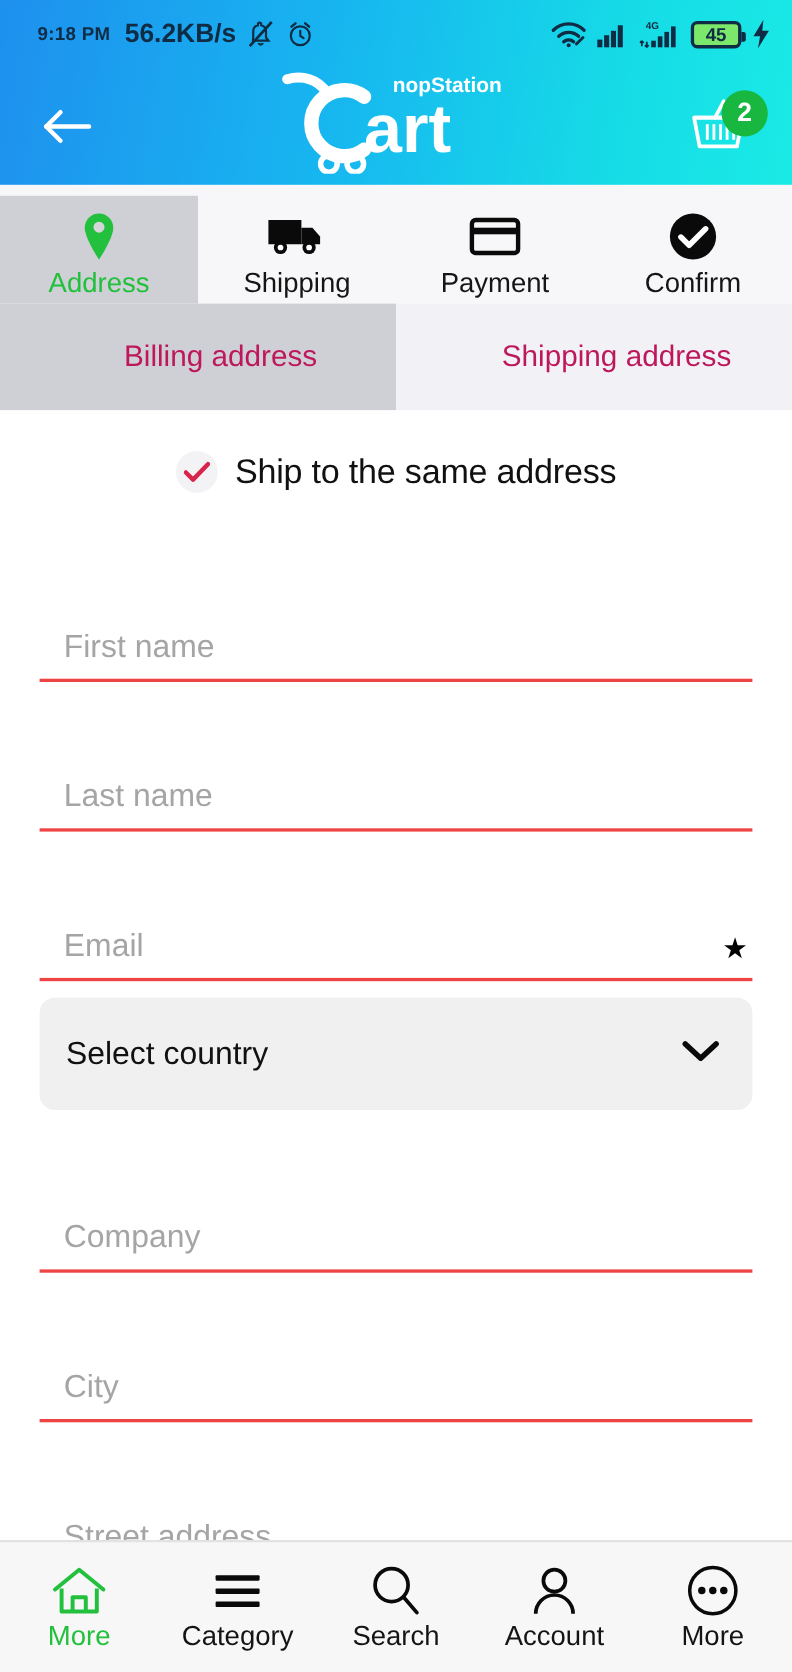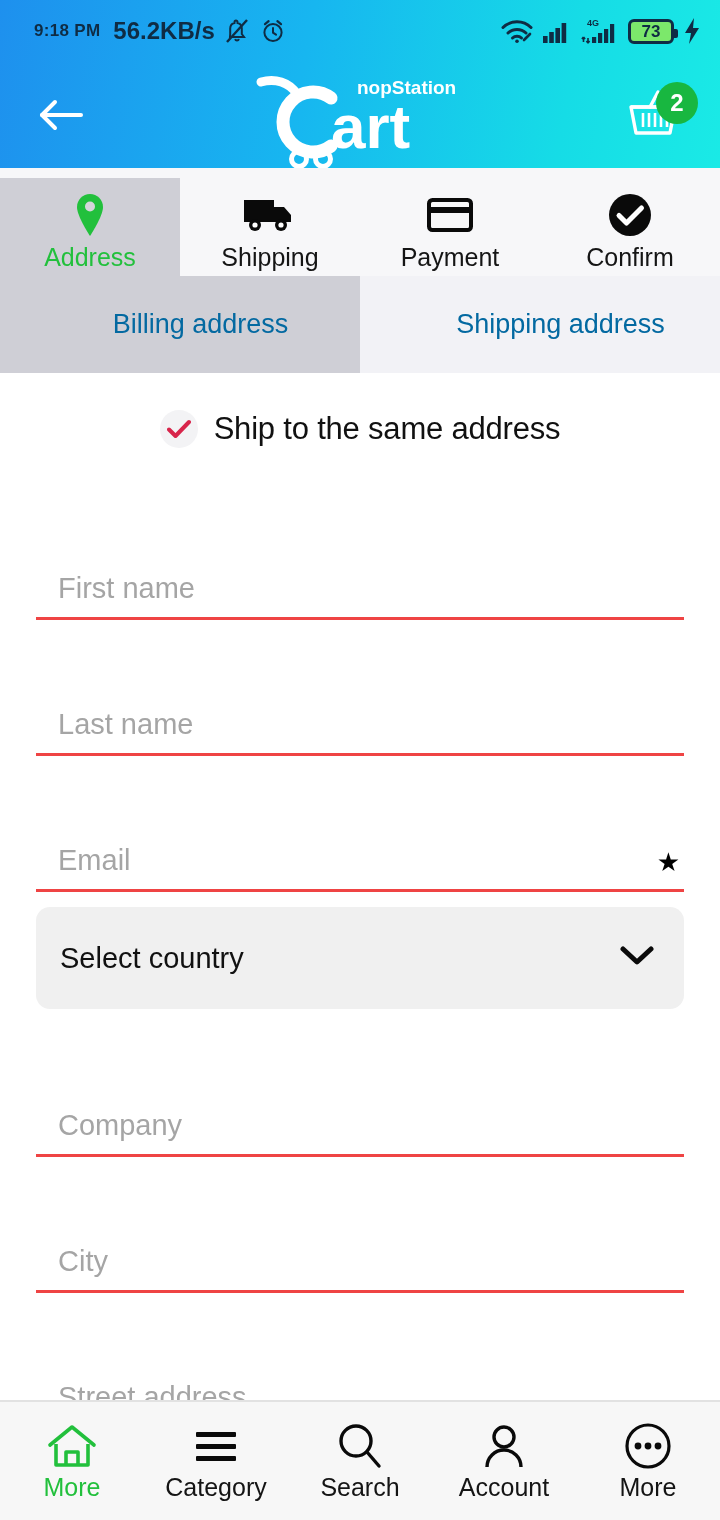--- a/index.html
+++ b/index.html
@@ -103,21 +103,21 @@
     display: flex;
     align-items: center;
     justify-content: center;
     cursor: pointer;
   }
   .logo-wrap {
     position: absolute;
     left: 0; right: 0;
     top: 0; bottom: 0;
     display: flex;
-    align-items: flex-end;
+    align-items: flex-start;
     justify-content: center;
     pointer-events: none;
   }
   .logo {
     position: relative;
     width: 210px;
     height: 96px;
   }
   .cart-badge-wrap {
     margin-left: auto;
@@ -180,21 +180,21 @@
   .addr-tabs {
     flex: 0 0 97px;
     display: flex;
   }
   .addr-tab {
     flex: 1;
     display: flex;
     align-items: center;
     justify-content: center;
     font-size: 27px;
-    color: #0369a1;
+    color: #be185d;
     background: #F2F2F6;
     cursor: pointer;
     padding-left: 41px;
   }
   .addr-tab.active { background: #CFCFD6; }
 
   
   .body {
     flex: 1 1 auto;
     background: #ffffff;
@@ -358,21 +358,21 @@
             <text x="7" y="9" font-family="Liberation Sans, sans-serif" font-size="9" font-weight="bold" fill="#0f2c44">4G</text>
             <path d="M3.5 20v5M3.5 20l-1.6 2M3.5 20l1.6 2" stroke="#0f2c44" stroke-width="1.6" fill="none"></path>
             <path d="M8 26v-5M8 26l-1.6-2M8 26l1.6-2" stroke="#0f2c44" stroke-width="1.6" fill="none"></path>
             <rect x="12" y="20" width="4.2" height="6" fill="#0f2c44"></rect>
             <rect x="18" y="16" width="4.2" height="10" fill="#0f2c44"></rect>
             <rect x="24" y="12" width="4.2" height="14" fill="#0f2c44"></rect>
             <rect x="30" y="7" width="4.2" height="19" fill="#0f2c44"></rect>
           </svg>
         </span>
         <span class="battery">
-          <span class="battery-text">73</span>
+          <span class="battery-text">45</span>
         </span>
         <span>
           <svg class="svgico" width="20" height="28" viewBox="0 0 20 28">
             <path d="M12 1 3 16h6l-2 11 10-16h-6z" fill="#0f2c44"></path>
           </svg>
         </span>
       </div>
     </div>
 
     <div class="appbar">

